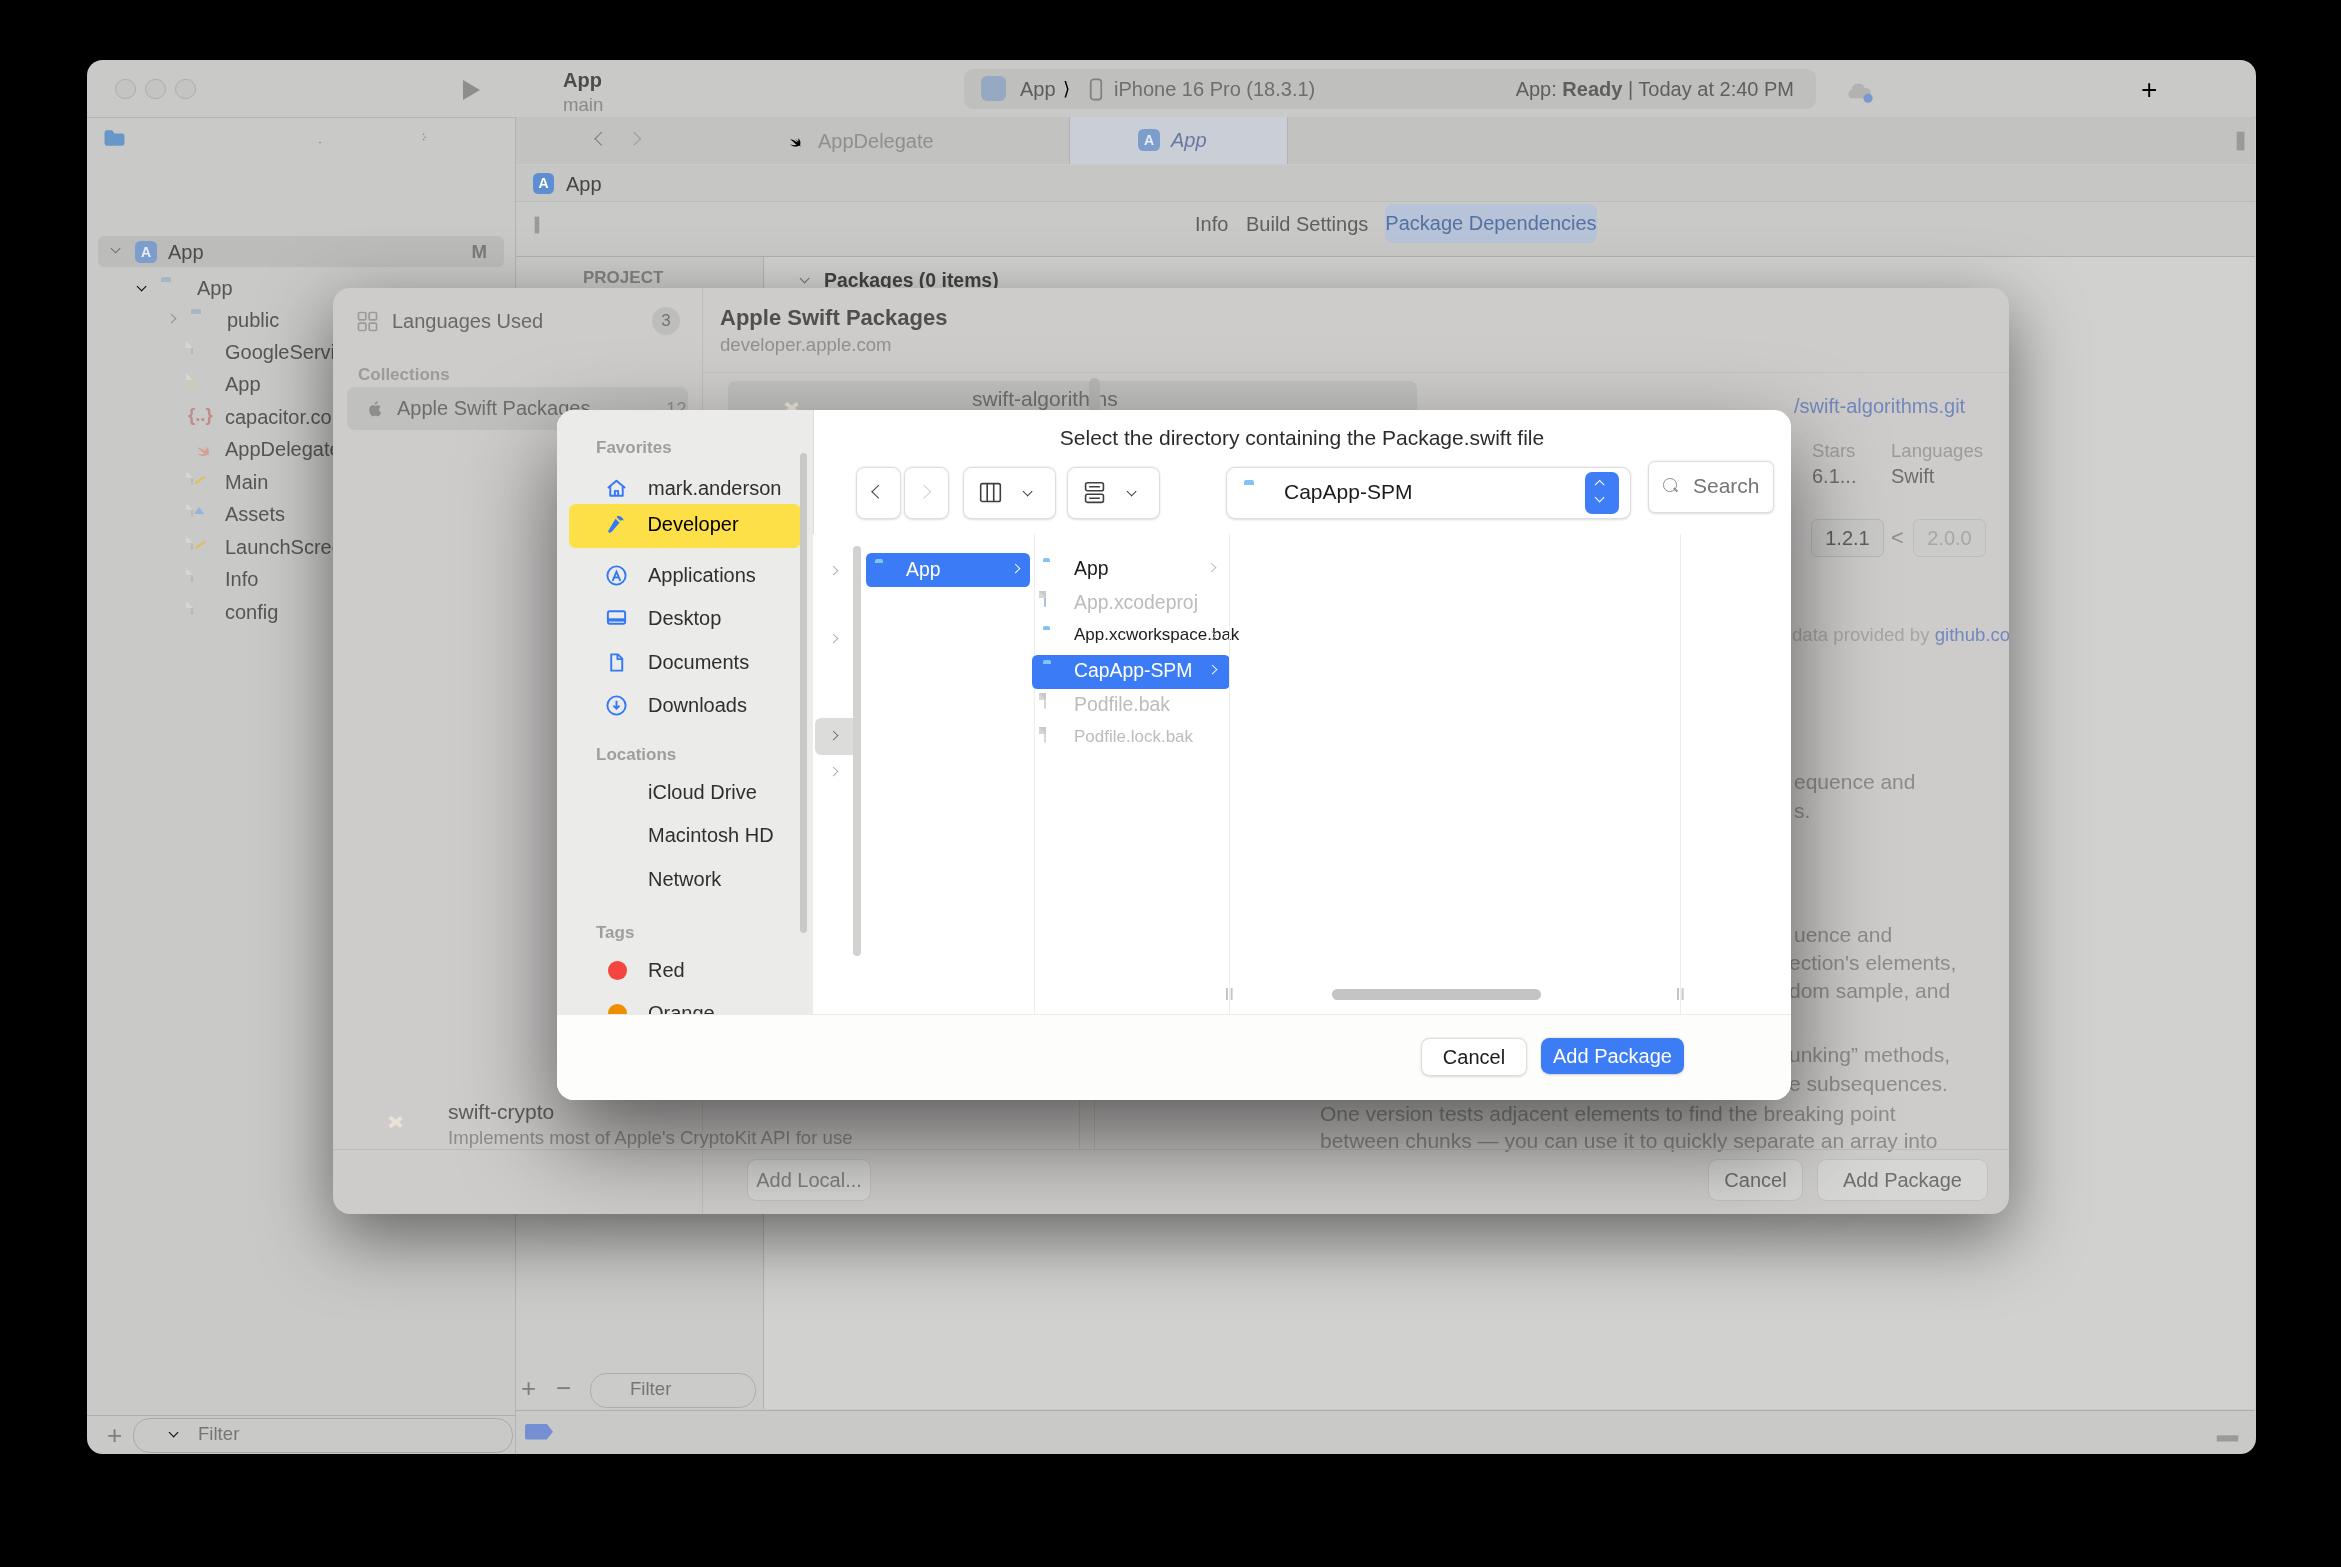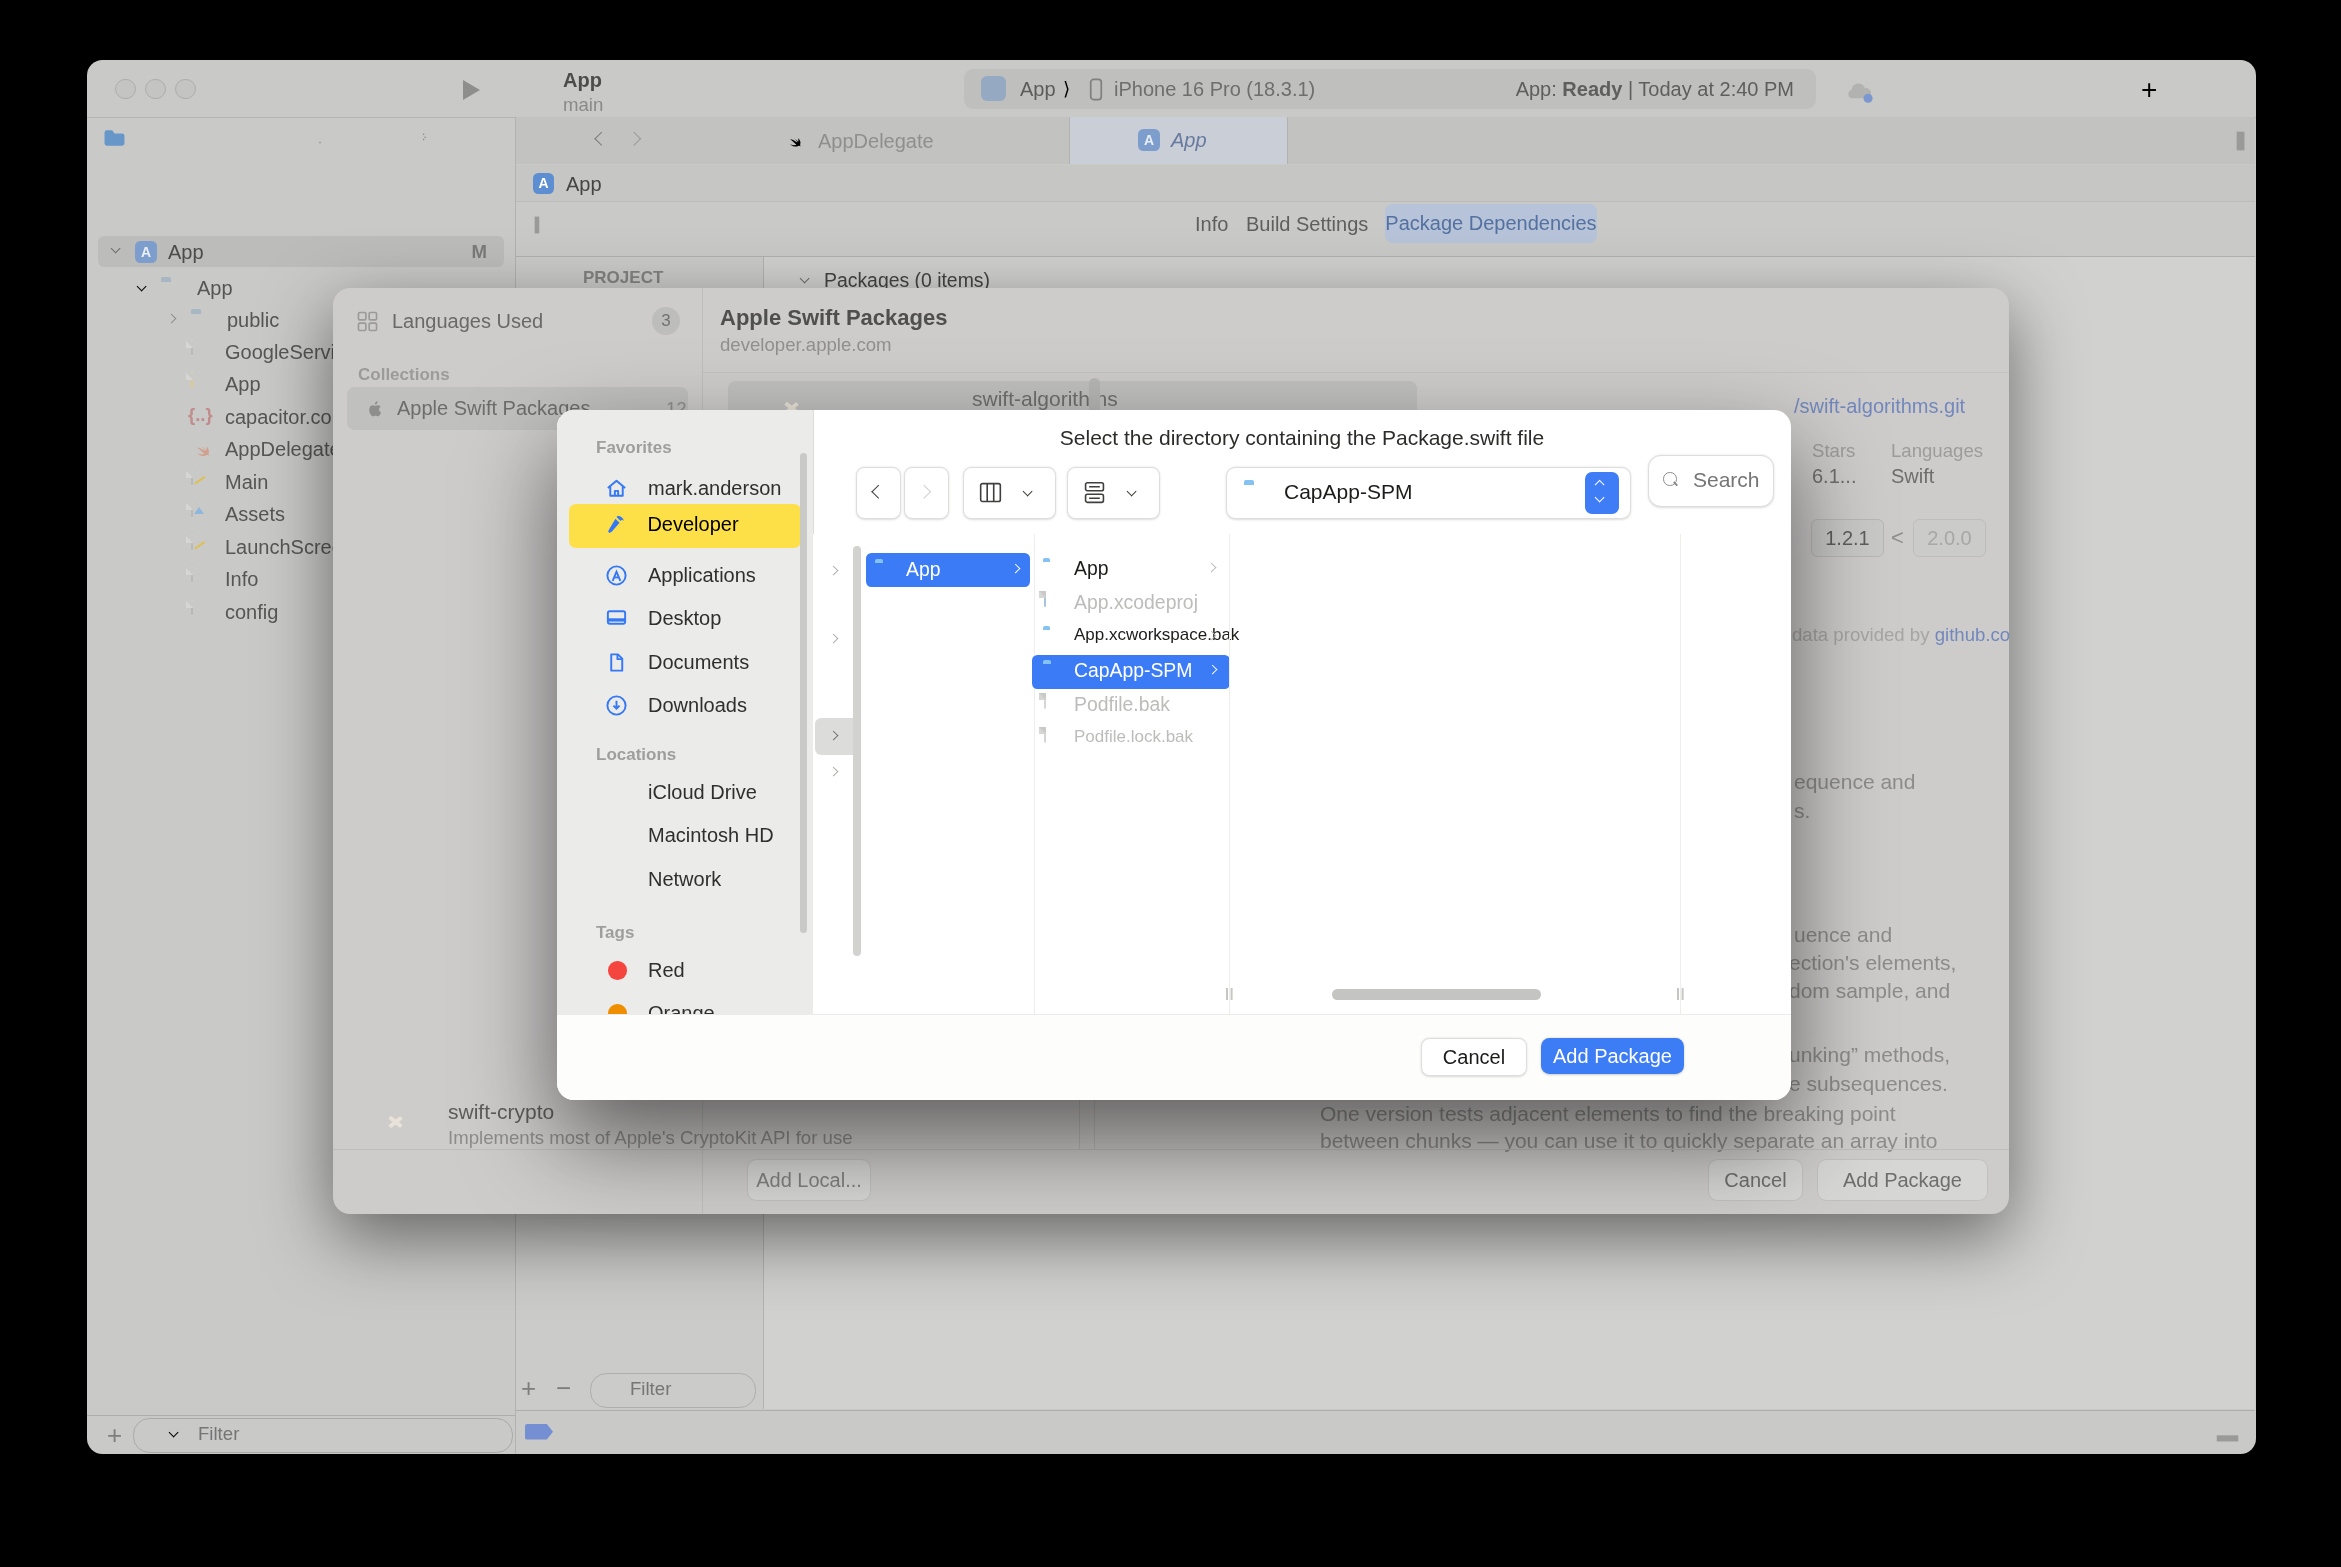--- a/index.html
+++ b/index.html
@@ -217,21 +217,21 @@
     <span class="abs" style="left:1108px;top:153px;font-size:20px;color:#5f5f5d">Info</span>
     <span class="abs" style="left:1159px;top:153px;font-size:20px;color:#5f5f5d">Build Settings</span>
     <div class="abs" style="left:1298px;top:144px;width:212px;height:39px;background:#b7c3d9;border-radius:7.7px;text-align:center;line-height:39px;font-size:20px;color:#54719f">Package Dependencies</div>
     <div class="abs hline" style="left:428px;top:196px;width:1740px;background:#b0b0ae"></div>
 
     <div class="abs" style="left:428px;top:197px;width:248px;height:1152px;background:#cbcbc9"></div>
     <span class="abs" style="left:496px;top:208px;font-size:17px;font-weight:bold;color:#838381">PROJECT</span>
     <div class="abs vline" style="left:676px;top:197px;height:1152px"></div>
     <div class="abs" style="left:677px;top:197px;width:1491px;height:1152px;background:#d1d1cf"></div>
     <span class="abs chv d sm" style="left:714px;top:215px;color:#6e6e6c"></span>
-    <span class="abs" style="left:737px;top:209px;font-size:19.4px;font-weight:normal;color:#434341">Packages (0 items)</span>
+    <span class="abs" style="left:737px;top:209px;font-size:19.4px;font-weight:bold;color:#434341">Packages (0 items)</span>
 
     <div class="abs" style="left:434px;top:1313px;font-size:26px;color:#7e7e7c">+</div>
     <div class="abs" style="left:469px;top:1313px;font-size:26px;color:#7e7e7c">−</div>
     <div class="abs" style="left:503px;top:1313px;width:164px;height:33px;border:1.2px solid #aeaeac;border-radius:16.3px">
       <svg class="abs" style="left:9.3px;top:6.2px" width="20" height="20" viewBox="0 0 26 26">
           <circle cx="13" cy="13" r="10" class="ic-stroke"></circle>
           <line x1="8" y1="10" x2="18" y2="10" class="ic-stroke"></line>
           <line x1="9.5" y1="13.5" x2="16.5" y2="13.5" class="ic-stroke"></line>
           <line x1="11" y1="17" x2="15" y2="17" class="ic-stroke"></line>
         </svg>
@@ -529,21 +529,21 @@
       <span class="abs chv d sm" style="left:60px;top:20px;color:#3f3f3d"></span>
     </div>
     <div class="abs btnw" style="left:669px;top:57px;width:403px;height:50px;border-radius:9.3px">
       <span class="abs fold" style="left:17px;top:15.5px"></span>
       <span class="abs" style="left:57px;top:11.6px;font-size:21px;color:#1c1c1a">CapApp-SPM</span>
       <span class="abs" style="left:358px;top:3.9px;width:34px;height:42px;background:#3e7df6;border-radius:7px">
         <span class="abs chv sm" style="left:11px;top:9.3px;color:#fff;transform:rotate(-135deg)"></span>
         <span class="abs chv d sm" style="left:11px;top:22px;color:#fff"></span>
       </span>
     </div>
-    <div class="abs btnw" style="left:1091px;top:45px;width:124px;height:50px;border-radius:13px">
+    <div class="abs btnw" style="left:1091px;top:51px;width:124px;height:50px;border-radius:7px">
       <span class="abs mag" style="left:14px;top:16.3px"></span>
       <input class="abs" style="left: 42px; top: 11px; width: 71px; font-size: 21px; color: rgb(138, 138, 136);" placeholder="Search">
     </div>
 
     <div class="abs" style="left:256px;top:124px;width:978px;height:480px;background:#fff">
 
       <span class="abs chv r sm" style="left:17px;top:33px;color:#a8a8a6"></span>
       <span class="abs chv r sm" style="left:17px;top:101px;color:#a8a8a6"></span>
       <div class="abs" style="left:1.5px;top:184px;width:45px;height:37px;background:#dcdcda;border-radius:6.2px">
         <span class="abs chv r sm" style="left:15.5px;top:14px;color:#6e6e6c"></span>

